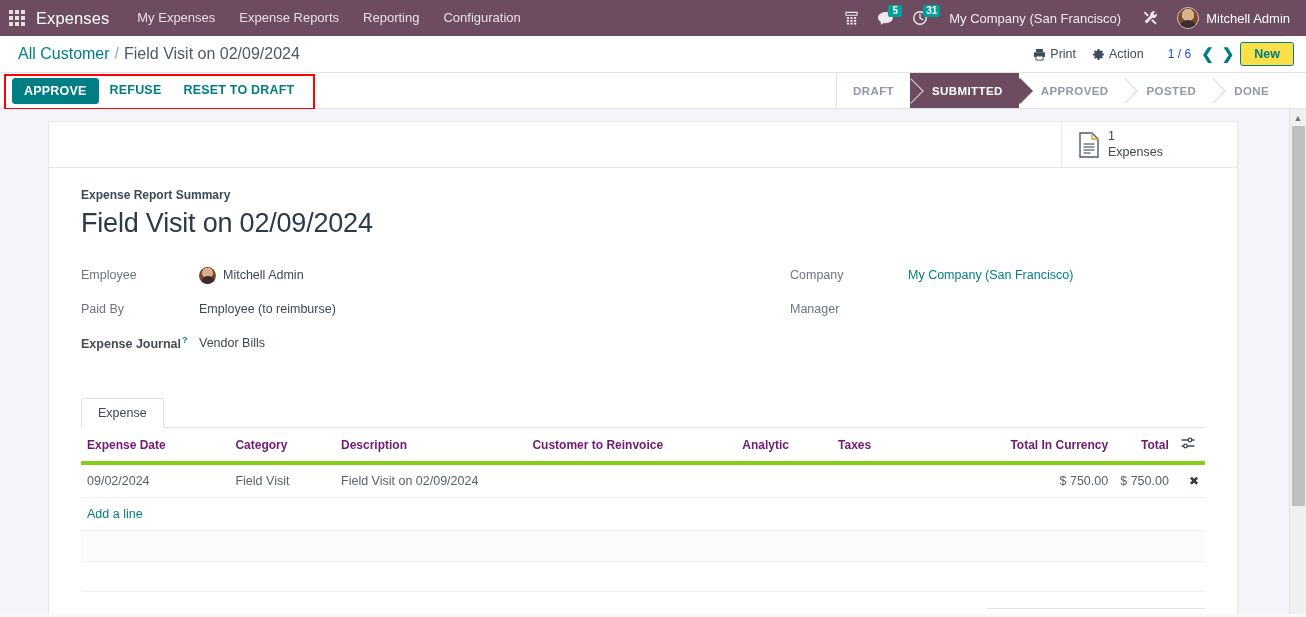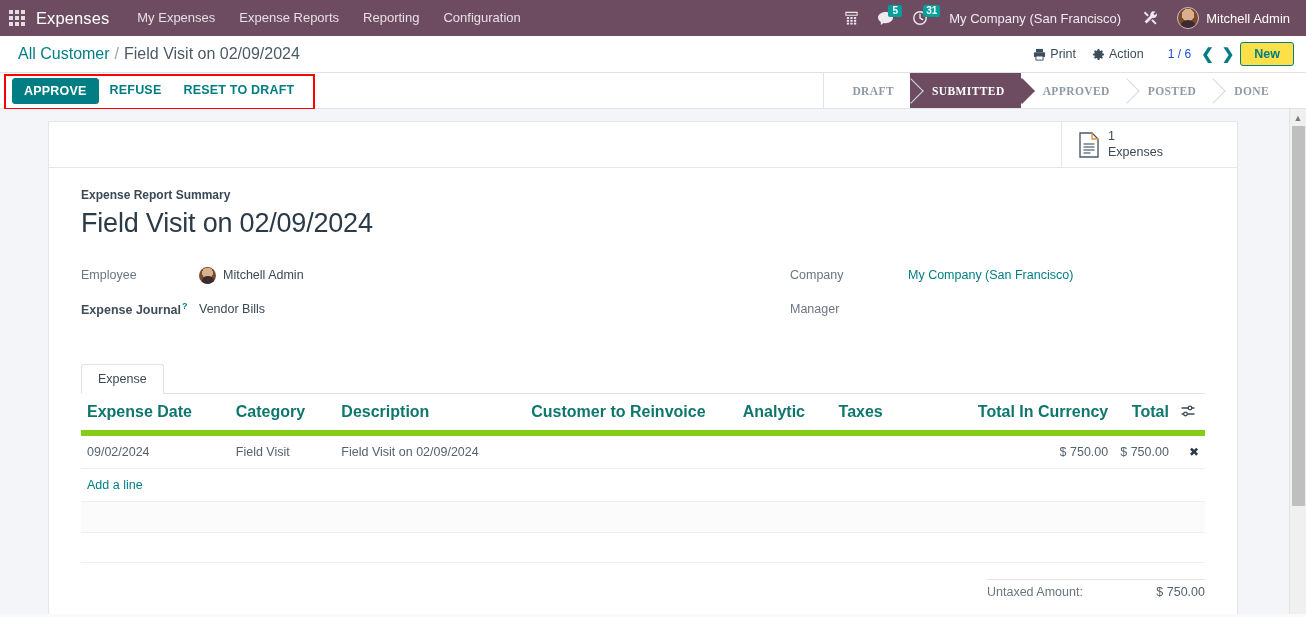--- a/index.html
+++ b/index.html
@@ -98,21 +98,21 @@
     padding: 5px 11px; border-radius: 3px; cursor: pointer;
   }
   .btn-flat {
     background: transparent; border: none; color: #017e84;
     font-size: 12.5px; font-weight: 700; letter-spacing: .2px;
     padding: 5px 11px; cursor: pointer; border-radius: 3px;
   }
 
   .status-pipeline {
     margin-left: auto; display: flex; align-items: stretch;
-    border-left: 1px solid #dfe3e7; padding-left: 12px; margin-right: 21px; font-family: Liberation Serif, serif;
+    border-left: 1px solid #dfe3e7; padding-left: 0; margin-right: 21px;
   }
   .stage {
     position: relative; display: flex; align-items: center;
     padding: 0 16px 0 22px; font-size: 11.5px; font-weight: 700;
     letter-spacing: .4px; color: #8f99a3; background: #fff; cursor: pointer;
   }
   .stage:first-child { padding-left: 16px; }
   .stage::after {
     content: ""; position: absolute; right: -10px; top: 50%;
     width: 17px; height: 17px; transform: translateY(-50%) rotate(45deg);
@@ -183,22 +183,22 @@
   .notebook { margin-top: 18px; }
   .nb-tabs { display: flex; border-bottom: 1px solid #dfe3e7; padding-left: 0; margin-top: 35px; }
   .nb-tab {
     font-size: 12.5px; color: #3b4956; padding: 7px 16px;
     border: 1px solid #dfe3e7; border-bottom: 1px solid #fff;
     background: #fff; border-radius: 3px 3px 0 0; margin-bottom: -1px; cursor: pointer;
   }
 
   table.lines { width: 100%; border-collapse: collapse; }
   table.lines th {
-    font-size: 16px; font-weight: 700; color: #0f766e;
-    text-align: left; padding: 9px 6px; border-bottom: 6px solid #84cc16;
+    font-size: 12px; font-weight: 700; color: #701a75;
+    text-align: left; padding: 9px 6px; border-bottom: 4px solid #84cc16;
     white-space: nowrap;
   }
   table.lines th.num, table.lines td.num { text-align: right; }
   table.lines td {
     font-size: 12.5px; color: #55626d; padding: 9px 6px;
     border-bottom: 1px solid #edeff1; white-space: nowrap;
   }
   .opt-icon { width: 18px; text-align: center; color: #3b4956; cursor: pointer; }
   .del-x { color: #2b3a47; cursor: pointer; font-size: 12px; padding-left: 8px; }
   .addline {
@@ -373,20 +373,24 @@
       <div class="oe-title">Field Visit on 02/09/2024</div>
 
       <div class="fields-grid">
         <div class="col left">
           <div class="frow">
             <div class="flabel">Employee</div>
             <div class="fvalue">
               <span class="avatar-sm"></span>
               <span>Mitchell Admin</span>
             </div>
+          </div>
+          <div class="frow">
+            <div class="flabel">Paid By</div>
+            <div class="fvalue">Employee (to reimburse)</div>
           </div>
           <div class="frow">
             <div class="flabel bold">
               <span>Expense Journal</span><span class="tip">?</span>
             </div>
             <div class="fvalue">Vendor Bills</div>
           </div>
         </div>
 
         <div class="col right">

